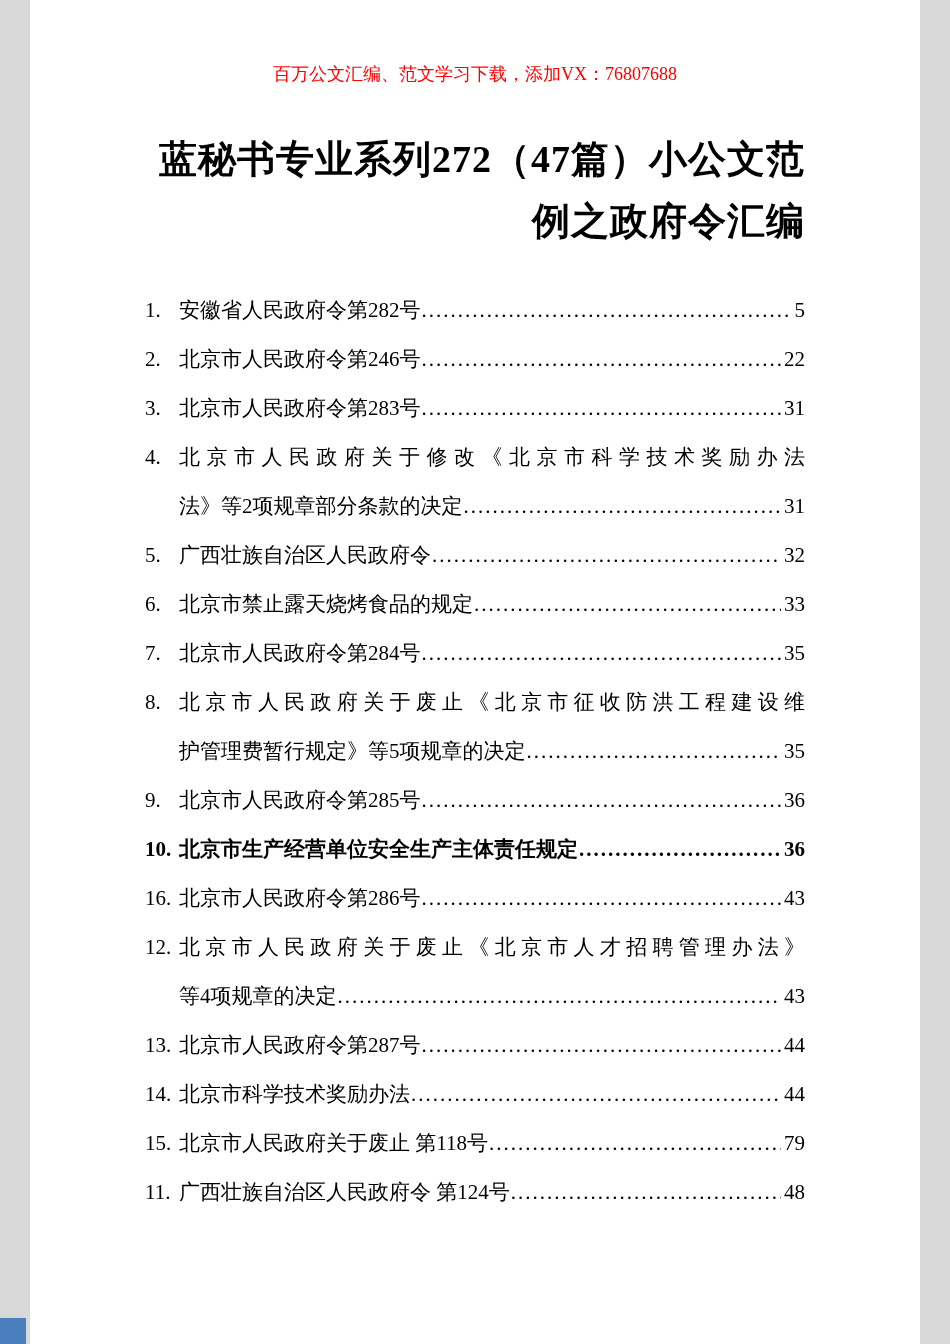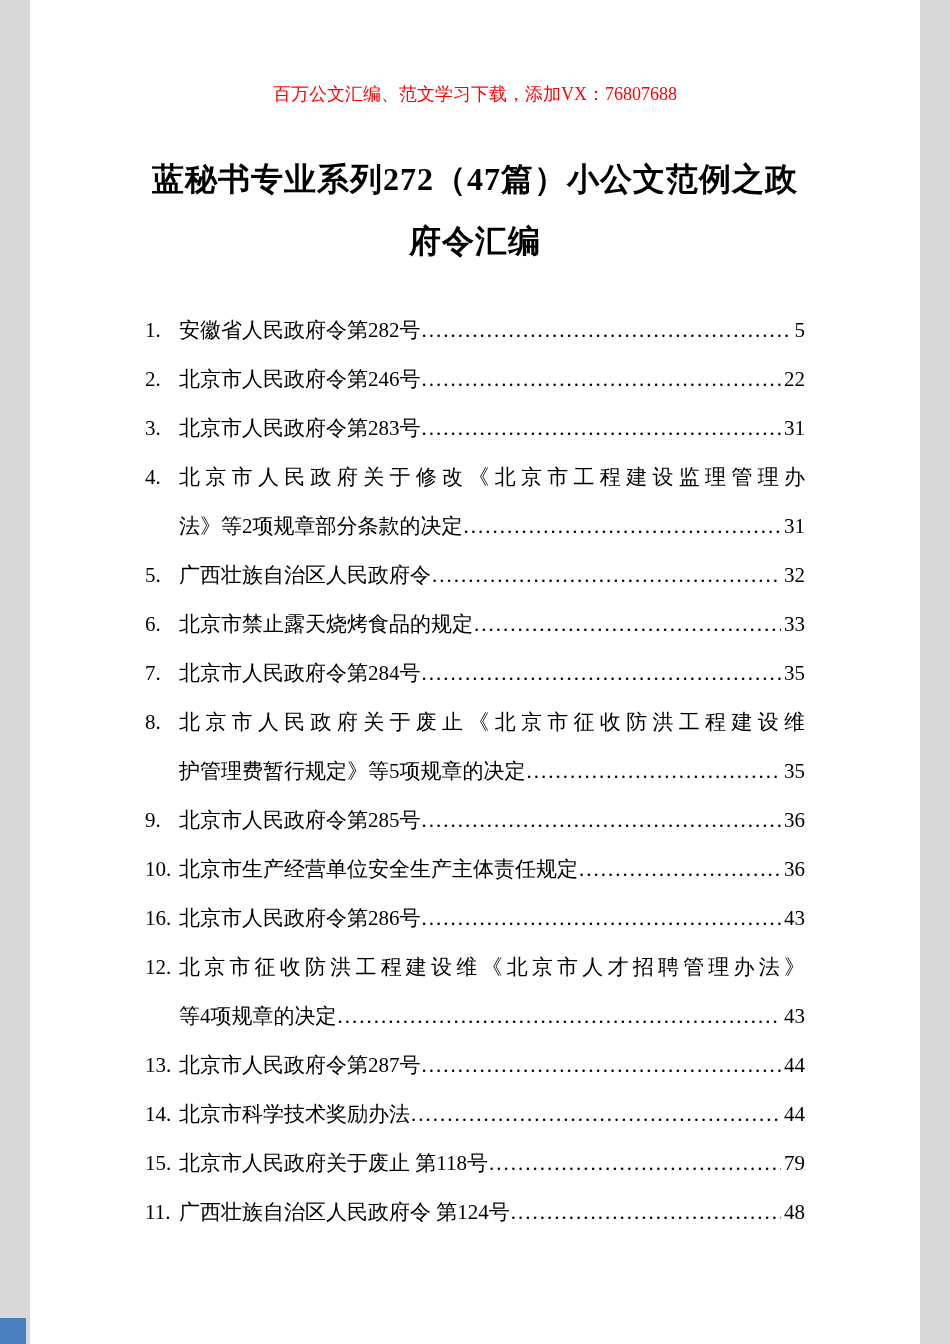--- a/index.html
+++ b/index.html
@@ -10,48 +10,48 @@
     margin: 0 auto;
     position: relative;
     font-family: "Liberation Serif", "DejaVu Serif", serif;
     overflow: hidden;
   }
   .page {
     width: 890px;
     min-height: 1344px;
     margin: 0 auto;
     background: #ffffff;
-    padding: 82px 115px 40px 115px;
+    padding: 62px 115px 40px 115px;
   }
   .ad {
     text-align: center;
     font-size: 18px;
     line-height: 24px;
     margin-bottom: 42px;
     font-weight: normal;
   }
   .title {
-    font-size: 32px;
+    font-size: 38px;
     font-weight: bold;
     color: #000000;
-    text-align: center;
+    text-align: right;
     line-height: 62px;
     letter-spacing: 1px;
   }
   .toc {
     margin-top: 34px;
     font-size: 21px;
     line-height: 49px;
     color: #000000;
   }
   .entry {
     position: relative;
     padding-left: 34px;
   }
-  .entry.bold { font-weight: normal; }
+  .entry.bold { font-weight: bold; }
   .num {
     position: absolute;
     left: 0;
     top: 0;
   }
   .wrapline {
     text-align: justify;
     text-align-last: justify;
   }
   .lastline {
@@ -114,21 +114,21 @@
       <div class="entry">
         <span class="num">3.</span>
         <div class="lastline">
           <span class="t">北京市人民政府令第283号</span>
           <span class="leader"></span>
           <span class="pg">31</span>
         </div>
       </div>
       <div class="entry">
         <span class="num">4.</span>
-        <div class="wrapline">北京市人民政府关于修改《北京市工程建设监理管理办</div>
+        <div class="wrapline">北京市人民政府关于修改《北京市科学技术奖励办法</div>
         <div class="lastline">
           <span class="t">法》等2项规章部分条款的决定</span>
           <span class="leader"></span>
           <span class="pg">31</span>
         </div>
       </div>
       <div class="entry">
         <span class="num">5.</span>
         <div class="lastline">
           <span class="t">广西壮族自治区人民政府令</span>
@@ -180,21 +180,21 @@
       <div class="entry">
         <span class="num">16.</span>
         <div class="lastline">
           <span class="t">北京市人民政府令第286号</span>
           <span class="leader"></span>
           <span class="pg">43</span>
         </div>
       </div>
       <div class="entry">
         <span class="num">12.</span>
-        <div class="wrapline">北京市征收防洪工程建设维《北京市人才招聘管理办法》</div>
+        <div class="wrapline">北京市人民政府关于废止《北京市人才招聘管理办法》</div>
         <div class="lastline">
           <span class="t">等4项规章的决定</span>
           <span class="leader"></span>
           <span class="pg">43</span>
         </div>
       </div>
       <div class="entry">
         <span class="num">13.</span>
         <div class="lastline">
           <span class="t">北京市人民政府令第287号</span>

